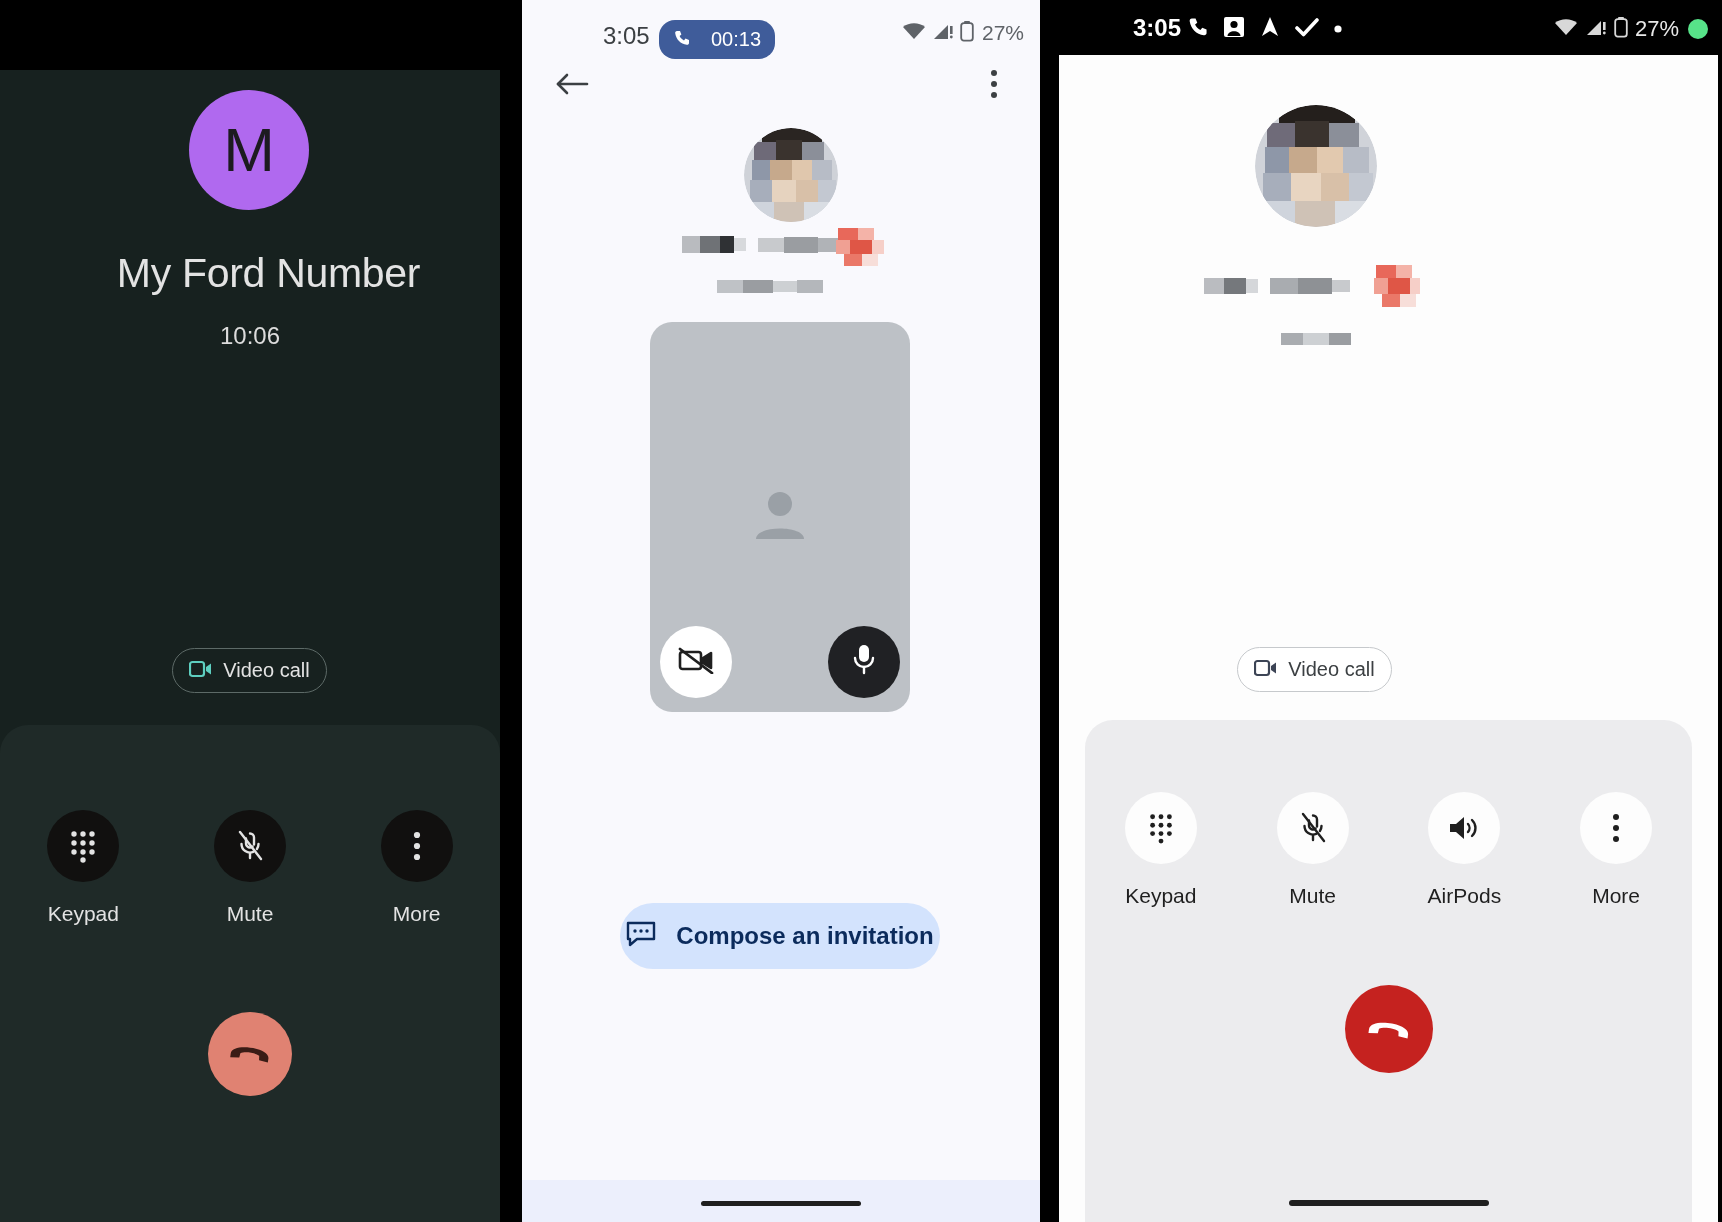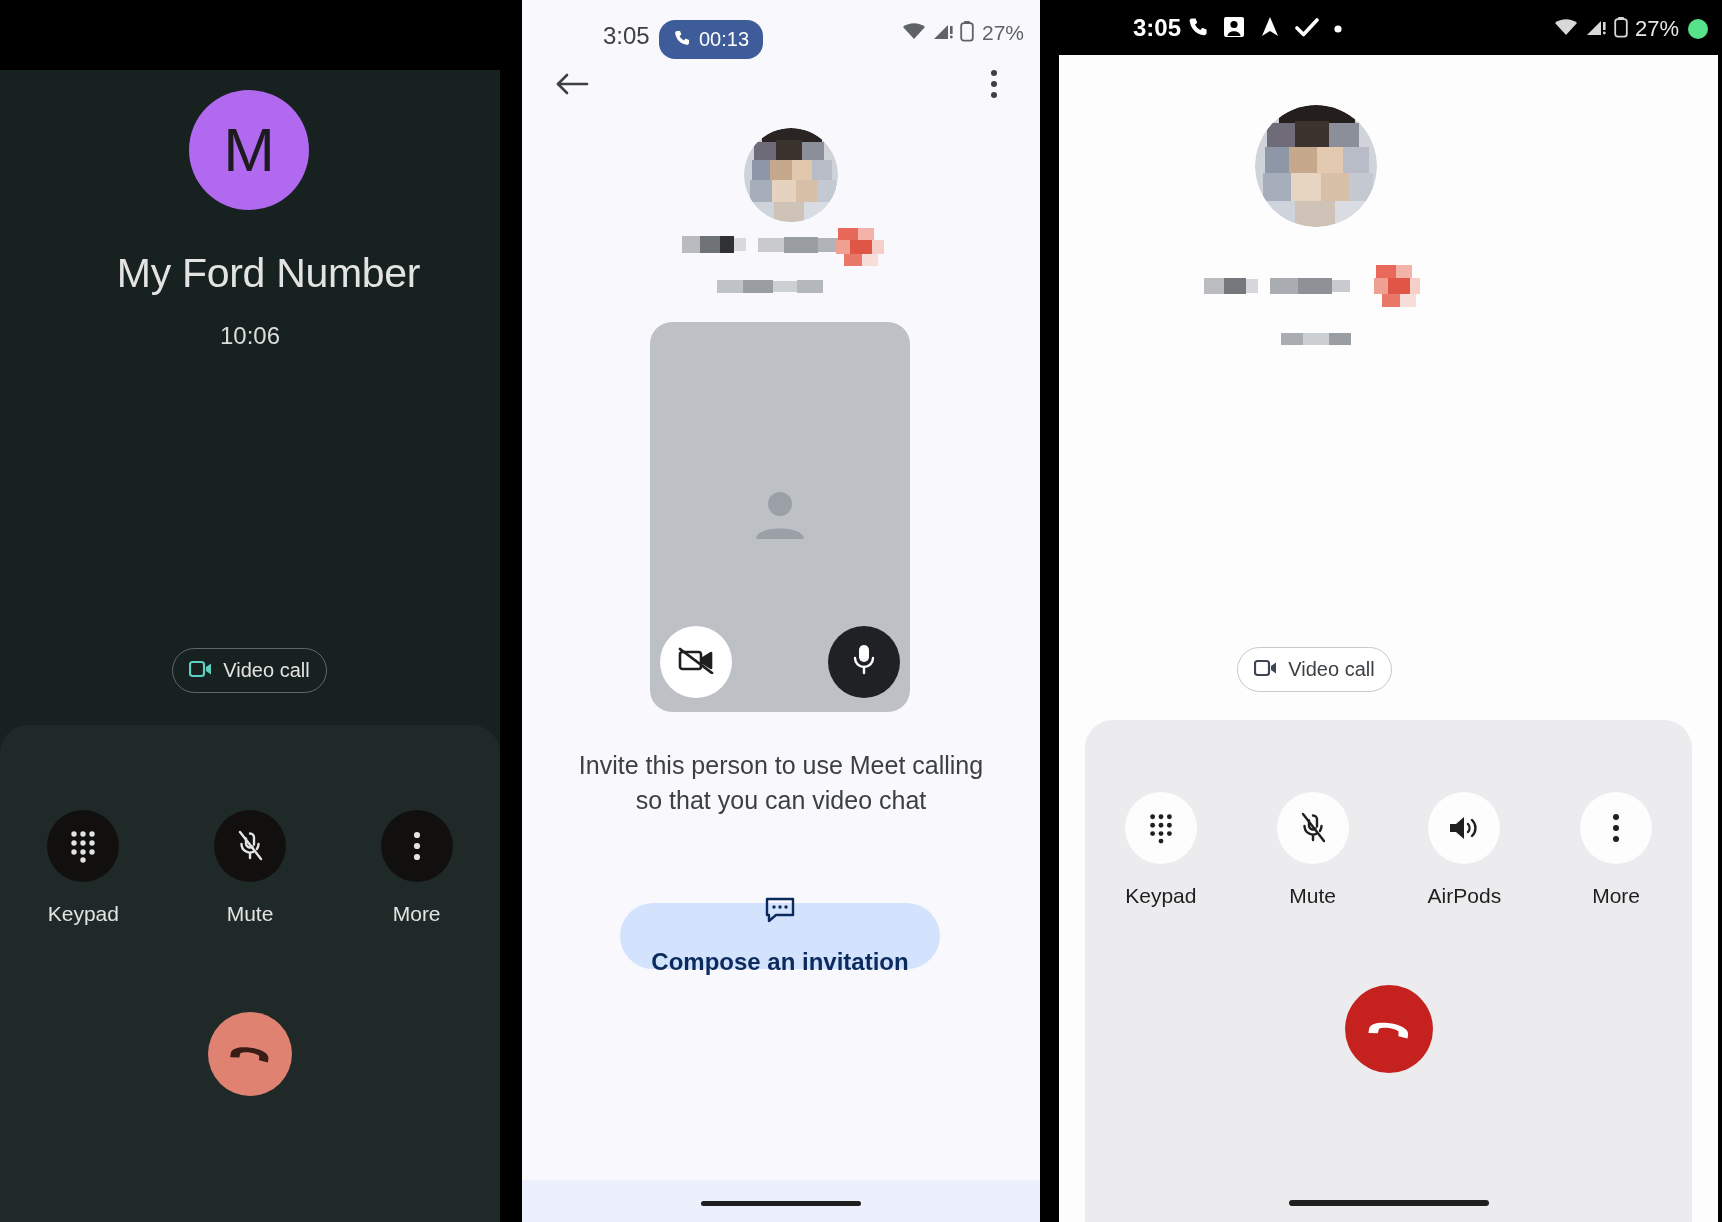--- a/index.html
+++ b/index.html
@@ -75,21 +75,21 @@
     background: #f9f9fd; overflow: hidden;
   }
   .p2-status {
     position: absolute; left: 0; top: 0; width: 518px; height: 72px;
     display: flex; align-items: center;
   }
   .p2-clock { position: absolute; left: 81px; top: 22px; color: #3c4043; font-size: 24px; }
   .p2-chip {
     position: absolute; left: 137px; top: 20px; height: 39px; padding: 16px 14px;
     background: #3f5c9a; border-radius: 16px;
-    display: flex; align-items: center; gap: 8px;
+    display: flex; align-items: center; gap: 20px;
   }
   .p2-chip .t { color: #fff; font-size: 20px; }
   .p2-sysicons {
     position: absolute; right: 16px; top: 20px;
     display: flex; align-items: center; gap: 6px;
   }
   .p2-batt { color: #5f6368; font-size: 21px; margin-left: 2px; }
   .p2-back { position: absolute; left: 22px; top: 58px; width: 56px; height: 56px;
     display: flex; align-items: center; justify-content: center; }
   .p2-menu { position: absolute; right: 18px; top: 58px; width: 56px; height: 56px;
@@ -120,21 +120,21 @@
     border-radius: 50%; background: #202124;
     display: flex; align-items: center; justify-content: center;
   }
   .p2-invitetext {
     position: absolute; left: 52px; top: 748px; width: 414px;
     text-align: center; color: #3c4043; font-size: 25px; line-height: 1.38;
   }
   .p2-compose {
     position: absolute; left: 98px; top: 903px; width: 320px; height: 66px;
     background: #d3e3fd; border-radius: 33px;
-    display: flex; align-items: center; justify-content: center; gap: 20px; flex-direction: column;
+    display: flex; align-items: center; justify-content: center; gap: 20px;
   }
   .p2-compose .lbl { color: #0b2b5c; font-size: 24px; font-weight: bold; }
   .p2-footer {
     position: absolute; left: 0; bottom: 0; width: 518px; height: 42px;
     background: #eceffc;
   }
   .p2-handle {
     position: absolute; left: 50%; transform: translateX(-50%); bottom: 16px;
     width: 160px; height: 5px; border-radius: 3px; background: #1f1f1f;
   }
@@ -424,21 +424,20 @@
         <span>
           <svg width="26" height="34" viewBox="0 0 26 34">
             <rect x="8" y="2" width="10" height="17" rx="5" fill="#ffffff"></rect>
             <path d="M4 15 a9 9 0 0 0 18 0" fill="none" stroke="#ffffff" stroke-width="2.4" stroke-linecap="round"></path>
             <path d="M13 24 v6" stroke="#ffffff" stroke-width="2.4" stroke-linecap="round"></path>
           </svg>
         </span>
       </div>
     </div>
 
-    <div class="p2-invitetext">Invite this person to use Meet calling so that you can video chat</div>
 
     <div class="p2-compose">
       <span>
         <svg width="30" height="28" viewBox="0 0 30 28">
           <path d="M2 3 h26 v16 h-17 l-7 6 v-6 h-2 Z" fill="none" stroke="#0b2b5c" stroke-width="2.4" stroke-linejoin="round"></path>
           <g fill="#0b2b5c">
               <circle cx="9" cy="11" r="1.7"></circle>
               <circle cx="15" cy="11" r="1.7"></circle>
               <circle cx="21" cy="11" r="1.7"></circle>
             </g>

